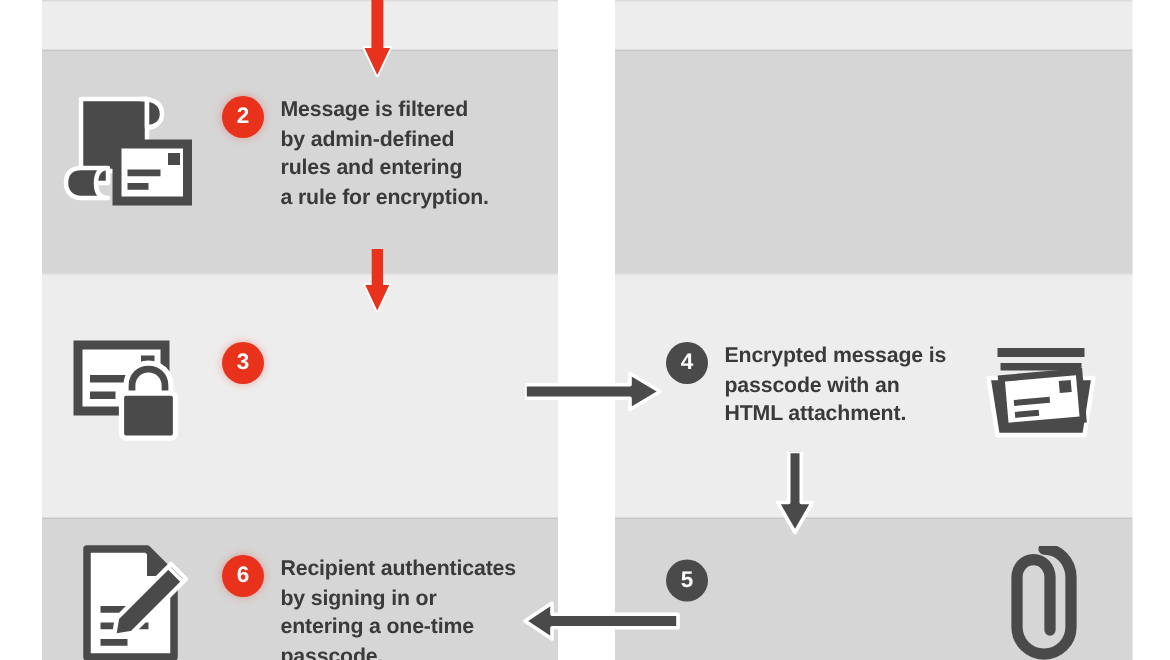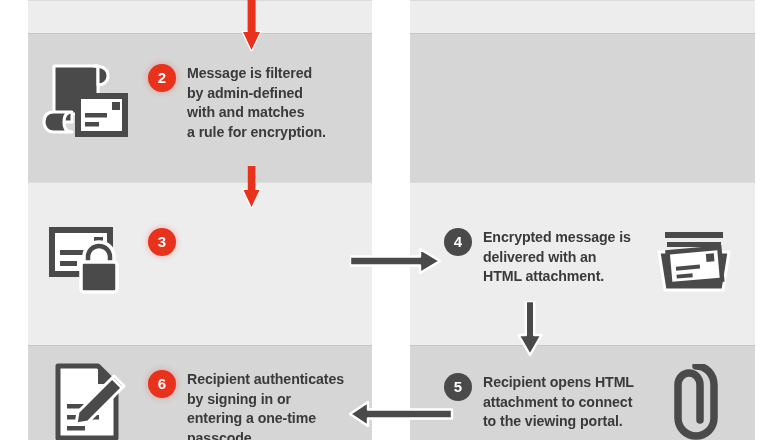--- a/index.html
+++ b/index.html
@@ -172,21 +172,21 @@
         <rect x="43" y="55" width="22" height="4.5" fill="#4a4a4a"></rect>
         <rect x="43" y="64" width="14" height="4.5" fill="#4a4a4a"></rect>
       </g>
     </svg>
   </div>
 
   <div class="step" style="left:148px; top:64px; width:210px;">
     <div class="step-badge badge-red nosel">2</div>
     <div class="step-text nosel">Message is filtered
 by admin-defined
-with and matches
+rules and entering
 a rule for encryption.</div>
   </div>
 
   <div class="step-icon" style="left:48px; top:224px; width:82px; height:72px;">
     <svg width="82" height="72" viewBox="0 0 82 72" xmlns="http://www.w3.org/2000/svg">
 
       <rect x="4" y="6" width="58" height="44" fill="#ffffff" stroke="#4a4a4a" stroke-width="6"></rect>
       <rect x="46" y="13" width="9" height="9" fill="#4a4a4a"></rect>
       <rect x="12" y="26" width="26" height="5" fill="#4a4a4a"></rect>
       <rect x="12" y="37" width="17" height="5" fill="#4a4a4a"></rect>
@@ -198,21 +198,21 @@
     </svg>
   </div>
 
   <div class="step" style="left:148px; top:228px; width:205px;">
     <div class="step-badge badge-red nosel">3</div>
   </div>
 
   <div class="step" style="left:444px; top:228px; width:190px;">
     <div class="step-badge badge-grey nosel">4</div>
     <div class="step-text nosel">Encrypted message is
-delivered with an
+passcode with an
 HTML attachment.</div>
   </div>
 
   <div class="step-icon" style="left:655px; top:224px; width:78px; height:72px;">
     <svg width="78" height="72" viewBox="0 0 78 72" xmlns="http://www.w3.org/2000/svg">
 
       <path d="M10 8 L68 8 L68 14 L10 14 Z" fill="#4a4a4a"></path>
       <path d="M12 18 L66 18 L66 23 L12 23 Z" fill="#4a4a4a"></path>
 
       <path d="M4 28 L74 28 L68 66 L10 66 Z" fill="#4a4a4a" stroke="#ffffff" stroke-width="3" stroke-linejoin="round"></path>
@@ -221,23 +221,20 @@
         <rect x="14" y="26" width="52" height="32" fill="#ffffff" stroke="#4a4a4a" stroke-width="4.5"></rect>
         <rect x="52" y="31" width="8" height="8" fill="#4a4a4a"></rect>
         <rect x="21" y="41" width="24" height="4" fill="#4a4a4a"></rect>
         <rect x="21" y="49" width="16" height="4" fill="#4a4a4a"></rect>
       </g>
     </svg>
   </div>
 
   <div class="step" style="left:444px; top:373px; width:200px;">
     <div class="step-badge badge-grey nosel">5</div>
-    <div class="step-text nosel">Recipient opens HTML
-attachment to connect
-to the viewing portal.</div>
   </div>
 
   <div class="step-icon" style="left:672px; top:364px; width:48px; height:76px;">
     <svg width="48" height="76" viewBox="0 0 48 76" xmlns="http://www.w3.org/2000/svg">
       <path d="M24 2 C34 2 42 10 42 21 L42 54 C42 64 34 72 24 72 C14 72 6 64 6 54 L6 21 C6 14 11 9 17 9 C23 9 28 14 28 21 L28 56" fill="none" stroke="#4a4a4a" stroke-width="7.5" stroke-linecap="round"></path>
     </svg>
   </div>
 
   <div class="step-icon" style="left:52px; top:362px; width:76px; height:78px;">
     <svg width="76" height="78" viewBox="0 0 76 78" xmlns="http://www.w3.org/2000/svg">

